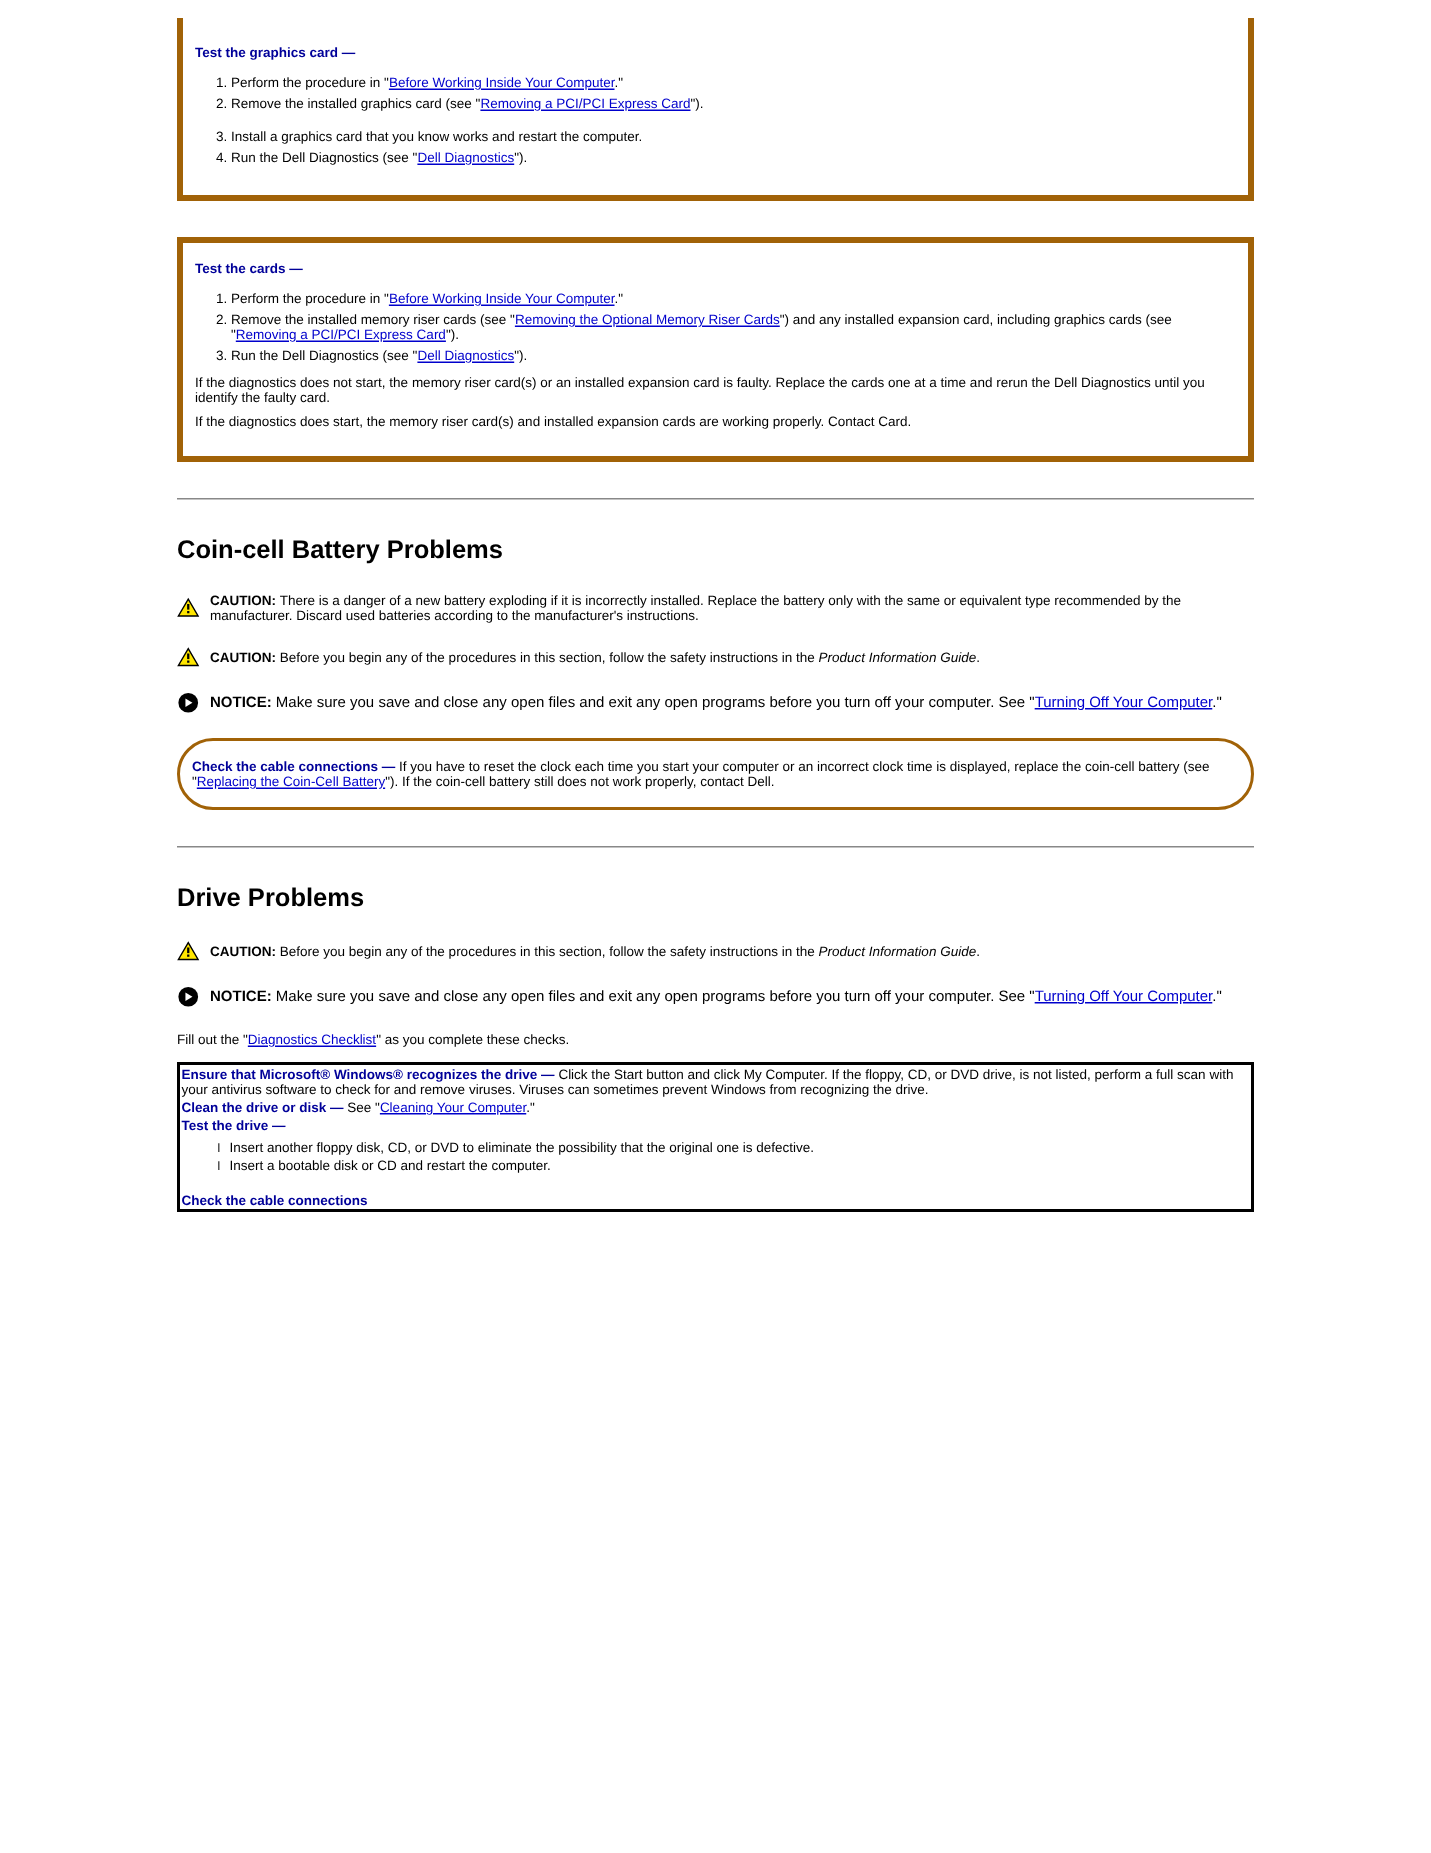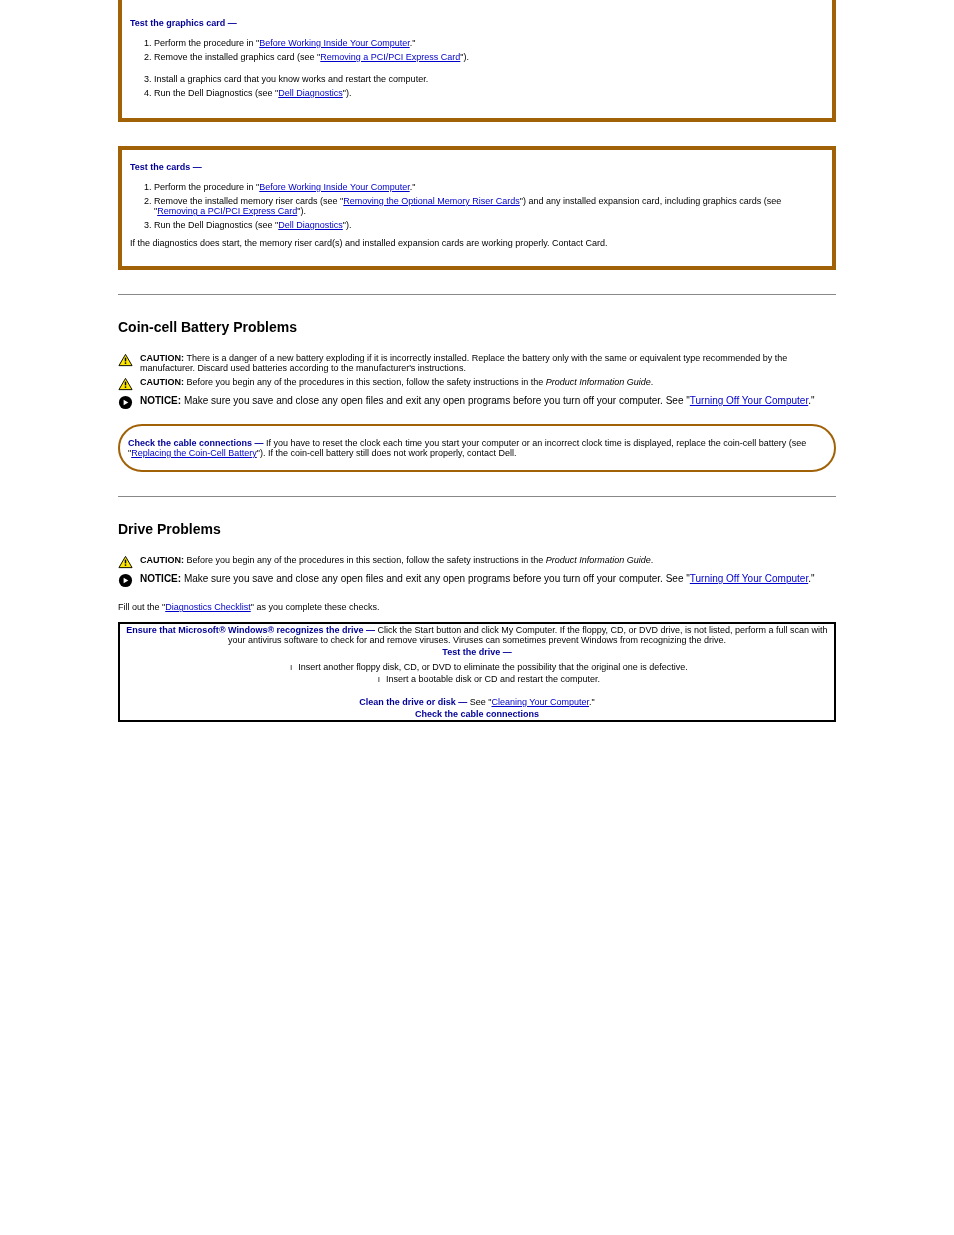--- a/index.html
+++ b/index.html
@@ -4,48 +4,48 @@
 <style>
   body {
     margin: 0;
     background: #fff;
     font-family: Verdana, Arial, sans-serif;
     font-size: 9px;
     color: #000;
     width: 954px;
   }
   .page {
-    padding: 0 118px 40px 118px;
+    padding: 12px 118px 40px 118px;
   }
   .box {
     border: 4px solid #a16207;
     padding: 12px 8px;
     margin-bottom: 24px;
   }
   .lead {
     color: #000099;
     font-weight: bold;
   }
   a.lnk { color:#0000cc; text-decoration: underline; font-weight: normal; cursor: pointer;}
   hr.sep {
     border: none;
     border-top: 1px solid #888;
     margin: 22px 0 22px 0;
   }
   h2.sec {
     font-family: Verdana, Arial, sans-serif;
-    font-size: 14px;
+    font-size: 17px;
     font-weight: bold;
     margin: 24px 0 18px 0;
   }
   .caution-row,.notice-row {
     display: flex;
-    align-items: flex-start;
+    align-items: center;
     gap: 7px;
-    margin: 4px 0;
+    margin: 16px 0;
   }
   .caution-txt { font-size:9px; }
   .notice-txt { font-size:10px; }
   .icon-caution {
     width: 15px; height: 14px; flex: 0 0 15px;
   }
   .icon-notice {
     width: 15px; height: 15px; flex: 0 0 15px;
   }
   ol.num {
@@ -58,21 +58,21 @@
     list-style: none;
     padding-left: 24px;
     margin: 4px 0 10px 0;
   }
   ul.dash li::before { content: "l  "; letter-spacing:2px; font-size:8px;}
   ul.dash li { padding: 1px 0;}
   .para {
     margin: 6px 0;
     padding-left: 0;
   }
-  table.subtable{ border-collapse: collapse; width:100%;text-align:center;}
+  table.subtable{ border-collapse: collapse; width:100%;}
 </style>
 </head>
 <body>
 
 <div class="page">
 
   <div class="box" style="border-top:none; padding-top:18px;">
     <div>
       <span class="lead">Test the graphics card —</span>
       <ol class="num">
@@ -100,20 +100,21 @@
       <li>
         <span>Perform the procedure in "</span><a class="lnk">Before Working Inside Your Computer</a><span>."</span>
       </li>
       <li>
         <span>Remove the installed memory riser cards (see "</span><a class="lnk">Removing the Optional Memory Riser Cards</a><span>") and any installed expansion card, including graphics cards (see "</span><a class="lnk">Removing a PCI/PCI Express Card</a><span>").</span>
       </li>
       <li>
         <span>Run the Dell Diagnostics (see "</span><a class="lnk">Dell Diagnostics</a><span>").</span>
       </li>
     </ol>
+    <div class="para">If the diagnostics does not start, the memory riser card(s) or an installed expansion card is faulty. Replace the cards one at a time and rerun the Dell Diagnostics until you identify the faulty card.</div>
     <div class="para">If the diagnostics does start, the memory riser card(s) and installed expansion cards are working properly. Contact Card.</div>
   </div>
 
   <hr class="sep">
 
   <h2 class="sec">Coin-cell Battery Problems</h2>
 
   <div class="caution-row">
     <span class="icon-caution">
       <svg viewBox="0 0 16 14" width="15" height="14">
@@ -194,33 +195,33 @@
 
   <table class="subtable" style="margin-top:10px; border:2px solid #000;">
     <tbody>
         <tr>
       <td>
         <span class="lead">Ensure that Microsoft</span><span class="lead">®</span><span class="lead"> Windows</span><span class="lead">®</span><span class="lead"> recognizes the drive —</span><span> Click the Start button and click My Computer. If the floppy, CD, or DVD drive, is not listed, perform a full scan with your antivirus software to check for and remove viruses. Viruses can sometimes prevent Windows from recognizing the drive.</span>
       </td>
     </tr>
     <tr>
       <td>
+        <span class="lead">Clean the drive or disk —</span><span> See "</span><a class="lnk">Cleaning Your Computer</a><span>."</span>
+      </td>
+    </tr>
+    <tr>
+      <td>
         <span class="lead">Test the drive —</span>
         <ul class="dash">
           <li>Insert another floppy disk, CD, or DVD to eliminate the possibility that the original one is defective.</li>
           <li>Insert a bootable disk or CD and restart the computer.</li>
         </ul>
       </td>
     </tr>
     <tr>
       <td>
-        <span class="lead">Clean the drive or disk —</span><span> See "</span><a class="lnk">Cleaning Your Computer</a><span>."</span>
-      </td>
-    </tr>
-    <tr>
-      <td>
         <span class="lead">Check the cable connections</span>
       </td>
     </tr>
   </tbody>
     </table>
 
 </div>
 
 </body></html>

